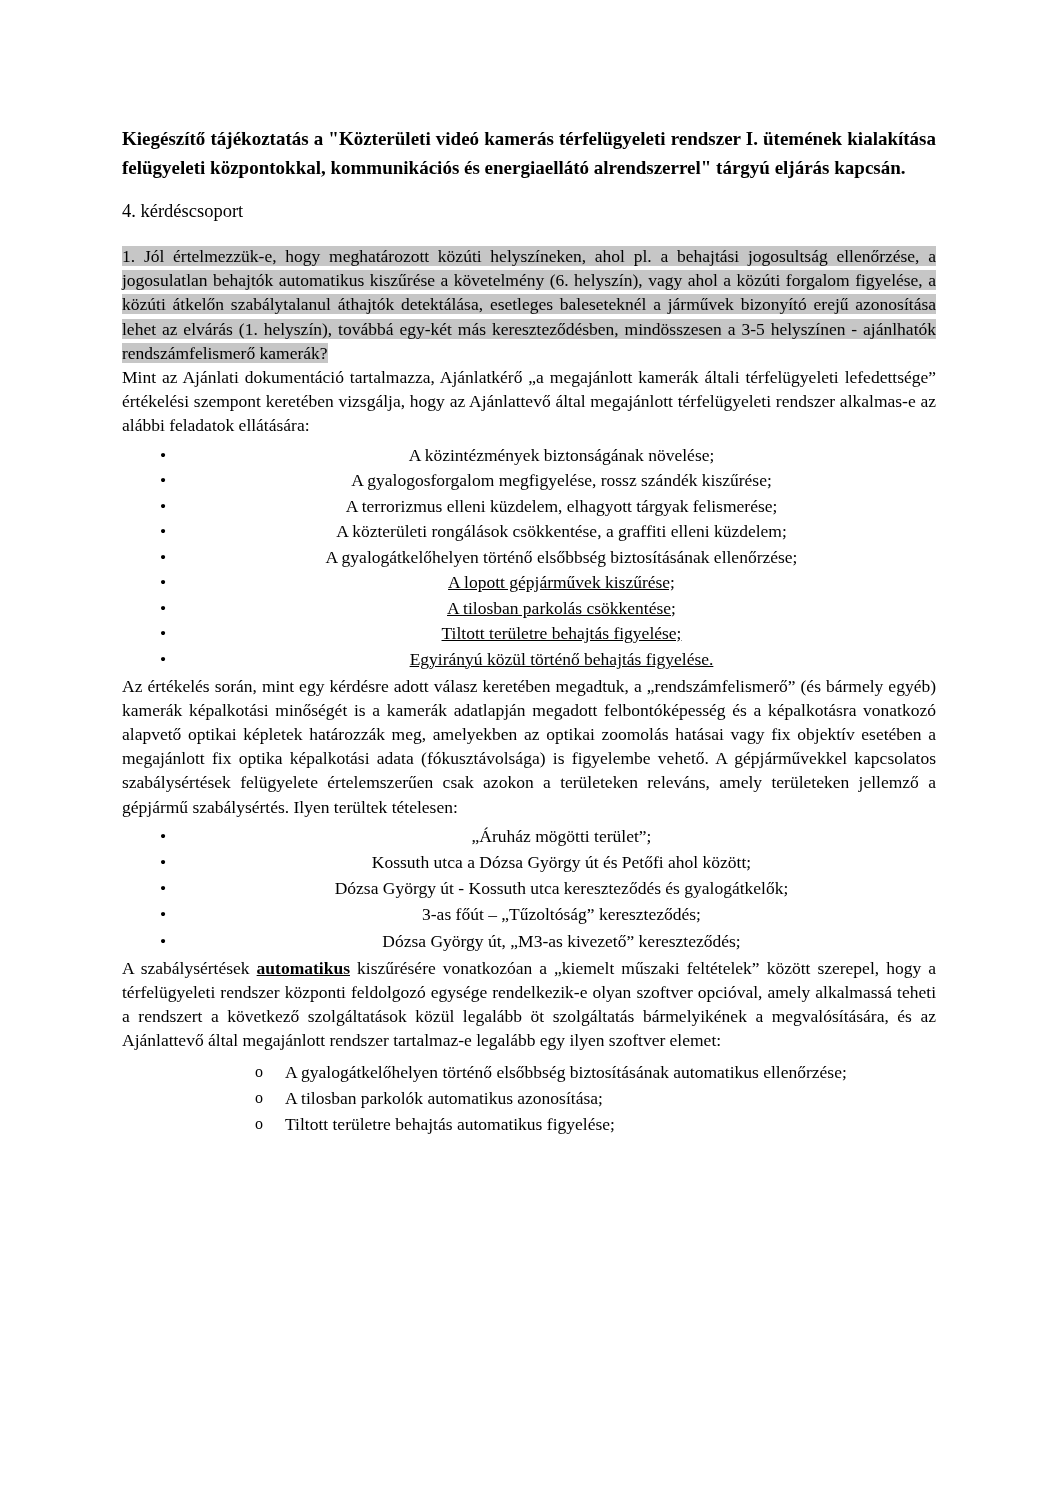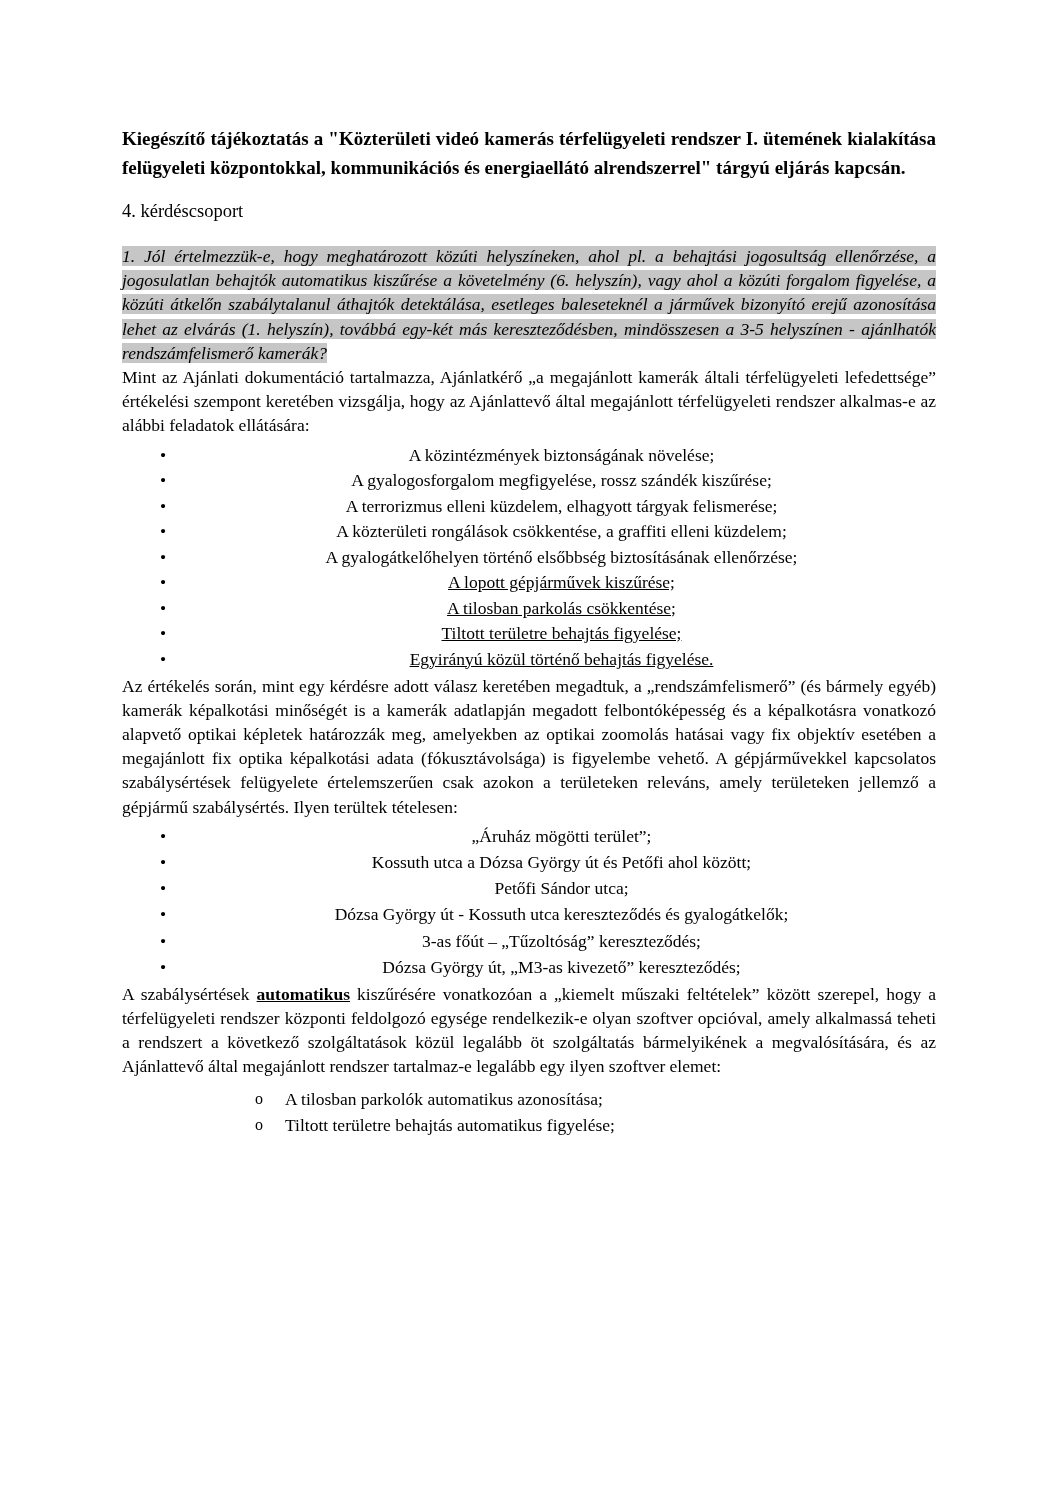--- a/index.html
+++ b/index.html
@@ -36,21 +36,20 @@
     font-weight: normal;
   }
   p.body {
     margin: 0;
     font-size: 17.5px;
     line-height: 24.2px;
     text-align: justify;
   }
   p.question {
     margin-top: 21px;
-    font-style: italic;
   }
   .hl {
     background-color: #c6c6c6;
   }
   ul.blist {
     list-style: none;
     margin: 5px 0 3px 0;
     padding: 0 0 0 65px;
     text-align: center;
   }
@@ -120,27 +119,27 @@
       <li class="u">A tilosban parkolás csökkentése;</li>
       <li class="u">Tiltott területre behajtás figyelése;</li>
       <li class="u">Egyirányú közül történő behajtás figyelése.</li>
     </ul>
 
     <p class="body">Az értékelés során, mint egy kérdésre adott válasz keretében megadtuk, a „rendszámfelismerő” (és bármely egyéb) kamerák képalkotási minőségét is a kamerák adatlapján megadott felbontóképesség és a képalkotásra vonatkozó alapvető optikai képletek határozzák meg, amelyekben az optikai zoomolás hatásai vagy fix objektív esetében a megajánlott fix optika képalkotási adata (fókusztávolsága) is figyelembe vehető. A gépjárművekkel kapcsolatos szabálysértések felügyelete értelemszerűen csak azokon a területeken releváns, amely területeken jellemző a gépjármű szabálysértés. Ilyen terültek tételesen:</p>
 
     <ul class="blist locations">
       <li>„Áruház mögötti terület”;</li>
       <li>Kossuth utca a Dózsa György út és Petőfi ahol között;</li>
-      <li>Petőfi Sándor utca;</li>
       <li>Dózsa György út - Kossuth utca kereszteződés és gyalogátkelők;</li>
       <li>3-as főút – „Tűzoltóság” kereszteződés;</li>
       <li>Dózsa György út, „M3-as kivezető” kereszteződés;</li>
     </ul>
 
     <p class="body"><span>A szabálysértések </span><span class="bu">automatikus</span><span> kiszűrésére vonatkozóan a „kiemelt műszaki feltételek” között szerepel, hogy a térfelügyeleti rendszer központi feldolgozó egysége rendelkezik-e olyan szoftver opcióval, amely alkalmassá teheti a rendszert a következő szolgáltatások közül legalább öt szolgáltatás bármelyikének a megvalósítására, és az Ajánlattevő által megajánlott rendszer tartalmaz-e legalább egy ilyen szoftver elemet:</span></p>
 
     <ul class="olist">
+      <li>A gyalogátkelőhelyen történő elsőbbség biztosításának automatikus ellenőrzése;</li>
       <li>A tilosban parkolók automatikus azonosítása;</li>
       <li>Tiltott területre behajtás automatikus figyelése;</li>
     </ul>
 
   </div>
 </div>
 
 </body></html>

